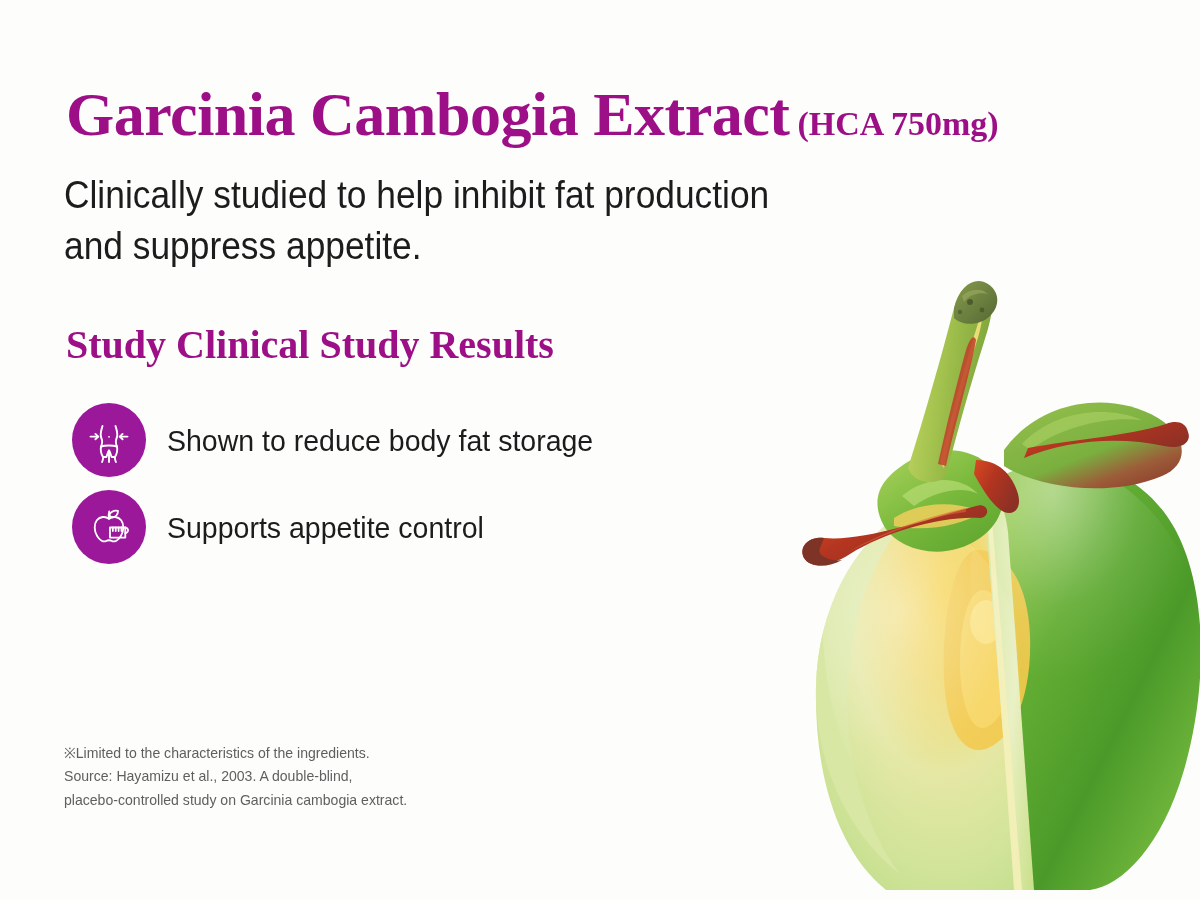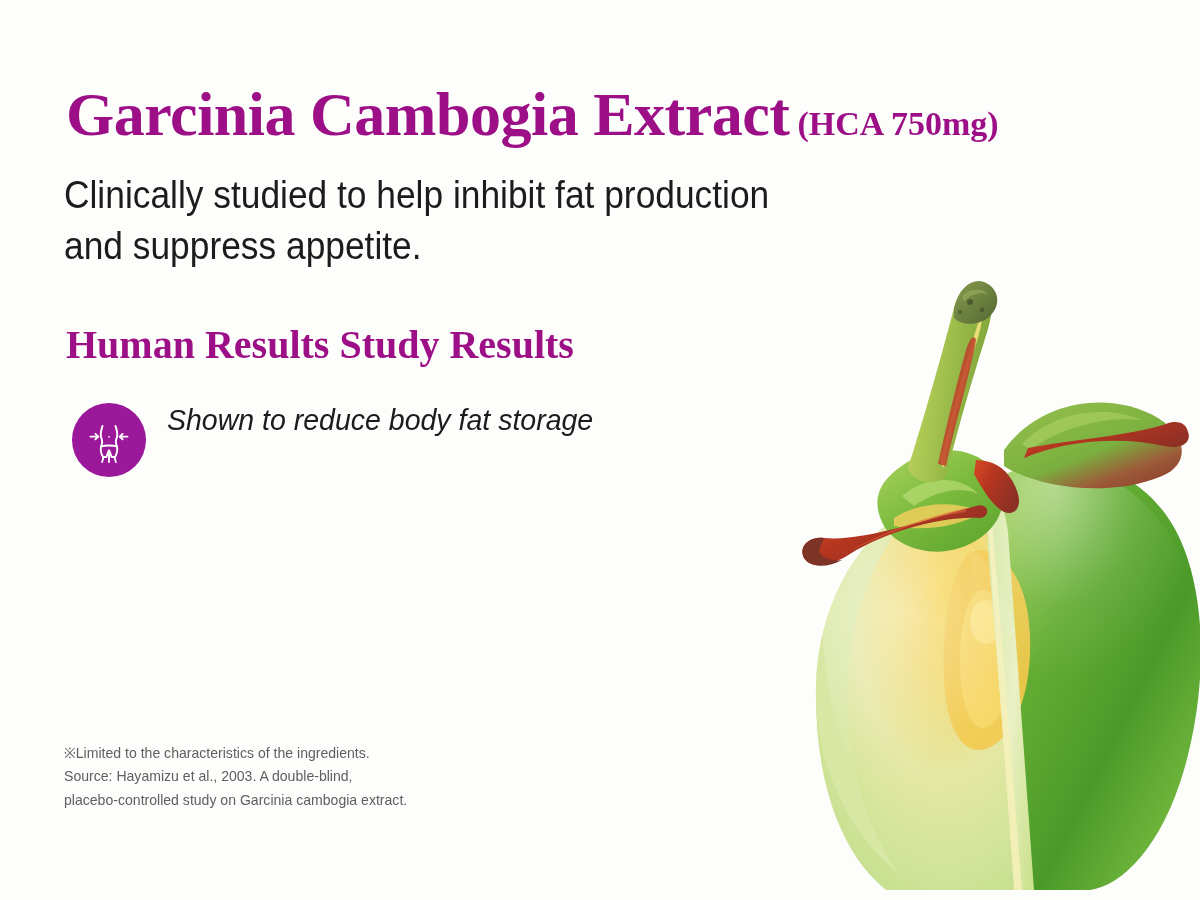--- a/index.html
+++ b/index.html
@@ -95,24 +95,23 @@
 
   
   .benefits {
     position: absolute;
     left: 72px;
     top: 403px;
     width: 760px;
   }
   .benefit-row {
     display: flex;
-    align-items: flex-start;
+    align-items: center;
     height: 74px;
     margin-bottom: 13px;
-    font-style: italic;
   }
   .benefit-icon {
     flex: 0 0 auto;
     width: 74px;
     height: 74px;
     border-radius: 50%;
     background: #9b189b;
     display: flex;
     align-items: center;
     justify-content: center;
@@ -352,21 +351,21 @@
 
     <div class="title-line">
       <span class="title-main">Garcinia Cambogia Extract</span><span class="title-sub">(HCA 750mg)</span>
     </div>
 
     <div class="subhead">
       <span class="l1">Clinically studied to help inhibit fat production</span>
       <span class="l2">and suppress appetite.</span>
     </div>
 
-    <div class="section-heading">Human Results Study Results</div>
+    <div class="section-heading">Study Clinical Study Results</div>
 
     <div class="benefits">
 
       <div class="benefit-row">
         <div class="benefit-icon">
           <svg width="48" height="48" viewBox="0 0 48 48" fill="none" stroke="#ffffff" stroke-width="1.9" stroke-linecap="round" stroke-linejoin="round">
 
             <path d="M17.5 10 C16 15 14.5 18.5 16.5 22.5 C18 25.5 17 28 16 31"></path>
 
             <path d="M30.5 10 C32 15 33.5 18.5 31.5 22.5 C30 25.5 31 28 32 31"></path>
@@ -386,20 +385,51 @@
             <path d="M5.5 20.6 L13 20.6"></path>
             <path d="M10.4 17.9 L13.3 20.6 L10.4 23.3"></path>
 
             <path d="M42.5 20.6 L35 20.6"></path>
             <path d="M37.6 17.9 L34.7 20.6 L37.6 23.3"></path>
           </svg>
         </div>
         <div class="benefit-text">Shown to reduce body fat storage</div>
       </div>
 
+      <div class="benefit-row">
+        <div class="benefit-icon">
+          <svg width="46" height="46" viewBox="0 0 48 48" fill="none" stroke="#ffffff" stroke-width="1.9" stroke-linecap="round" stroke-linejoin="round">
+
+            <path d="M24 15.5
+                     C20.5 12.6 14.5 12.8 11.3 17
+                     C8.2 21 8.4 28.2 11.6 33.4
+                     C14.3 37.8 18.2 40 21 38.6
+                     C22.8 37.7 25.2 37.7 27 38.6
+                     C29.8 40 33.7 37.8 36.4 33.4
+                     C39.6 28.2 39.8 21 36.7 17
+                     C33.5 12.8 27.5 12.6 24 15.5 Z"></path>
+
+            <path d="M24 15.5 C23.6 12.6 23.4 10 24.2 7.8"></path>
+
+            <path d="M24.4 11.2 C26.4 7.6 30.4 6.6 33.4 7.2
+                     C33.4 10.8 30.8 13.6 27.2 13.8
+                     C25.8 13.9 24.9 13 24.4 11.2 Z"></path>
+
+            <path d="M25 24.5 L41 24.5 L41 35 L25 35 Z"></path>
+
+            <path d="M28 24.5 L28 28.2"></path>
+            <path d="M31 24.5 L31 28.2"></path>
+            <path d="M34 24.5 L34 28.2"></path>
+            <path d="M37 24.5 L37 28.2"></path>
+
+            <path d="M41 24.5 C43.6 24.8 44.6 27.2 43.4 29 C42.5 30.4 41 30.5 41 30.5"></path>
+          </svg>
+        </div>
+        <div class="benefit-text">Supports appetite control</div>
+      </div>
 
 
     </div>
 
     <div class="footnote">
       <div>※Limited to the characteristics of the ingredients.</div>
       <div>Source: Hayamizu et al., 2003. A double-blind,</div>
       <div>placebo-controlled study on Garcinia cambogia extract.</div>
     </div>
 

